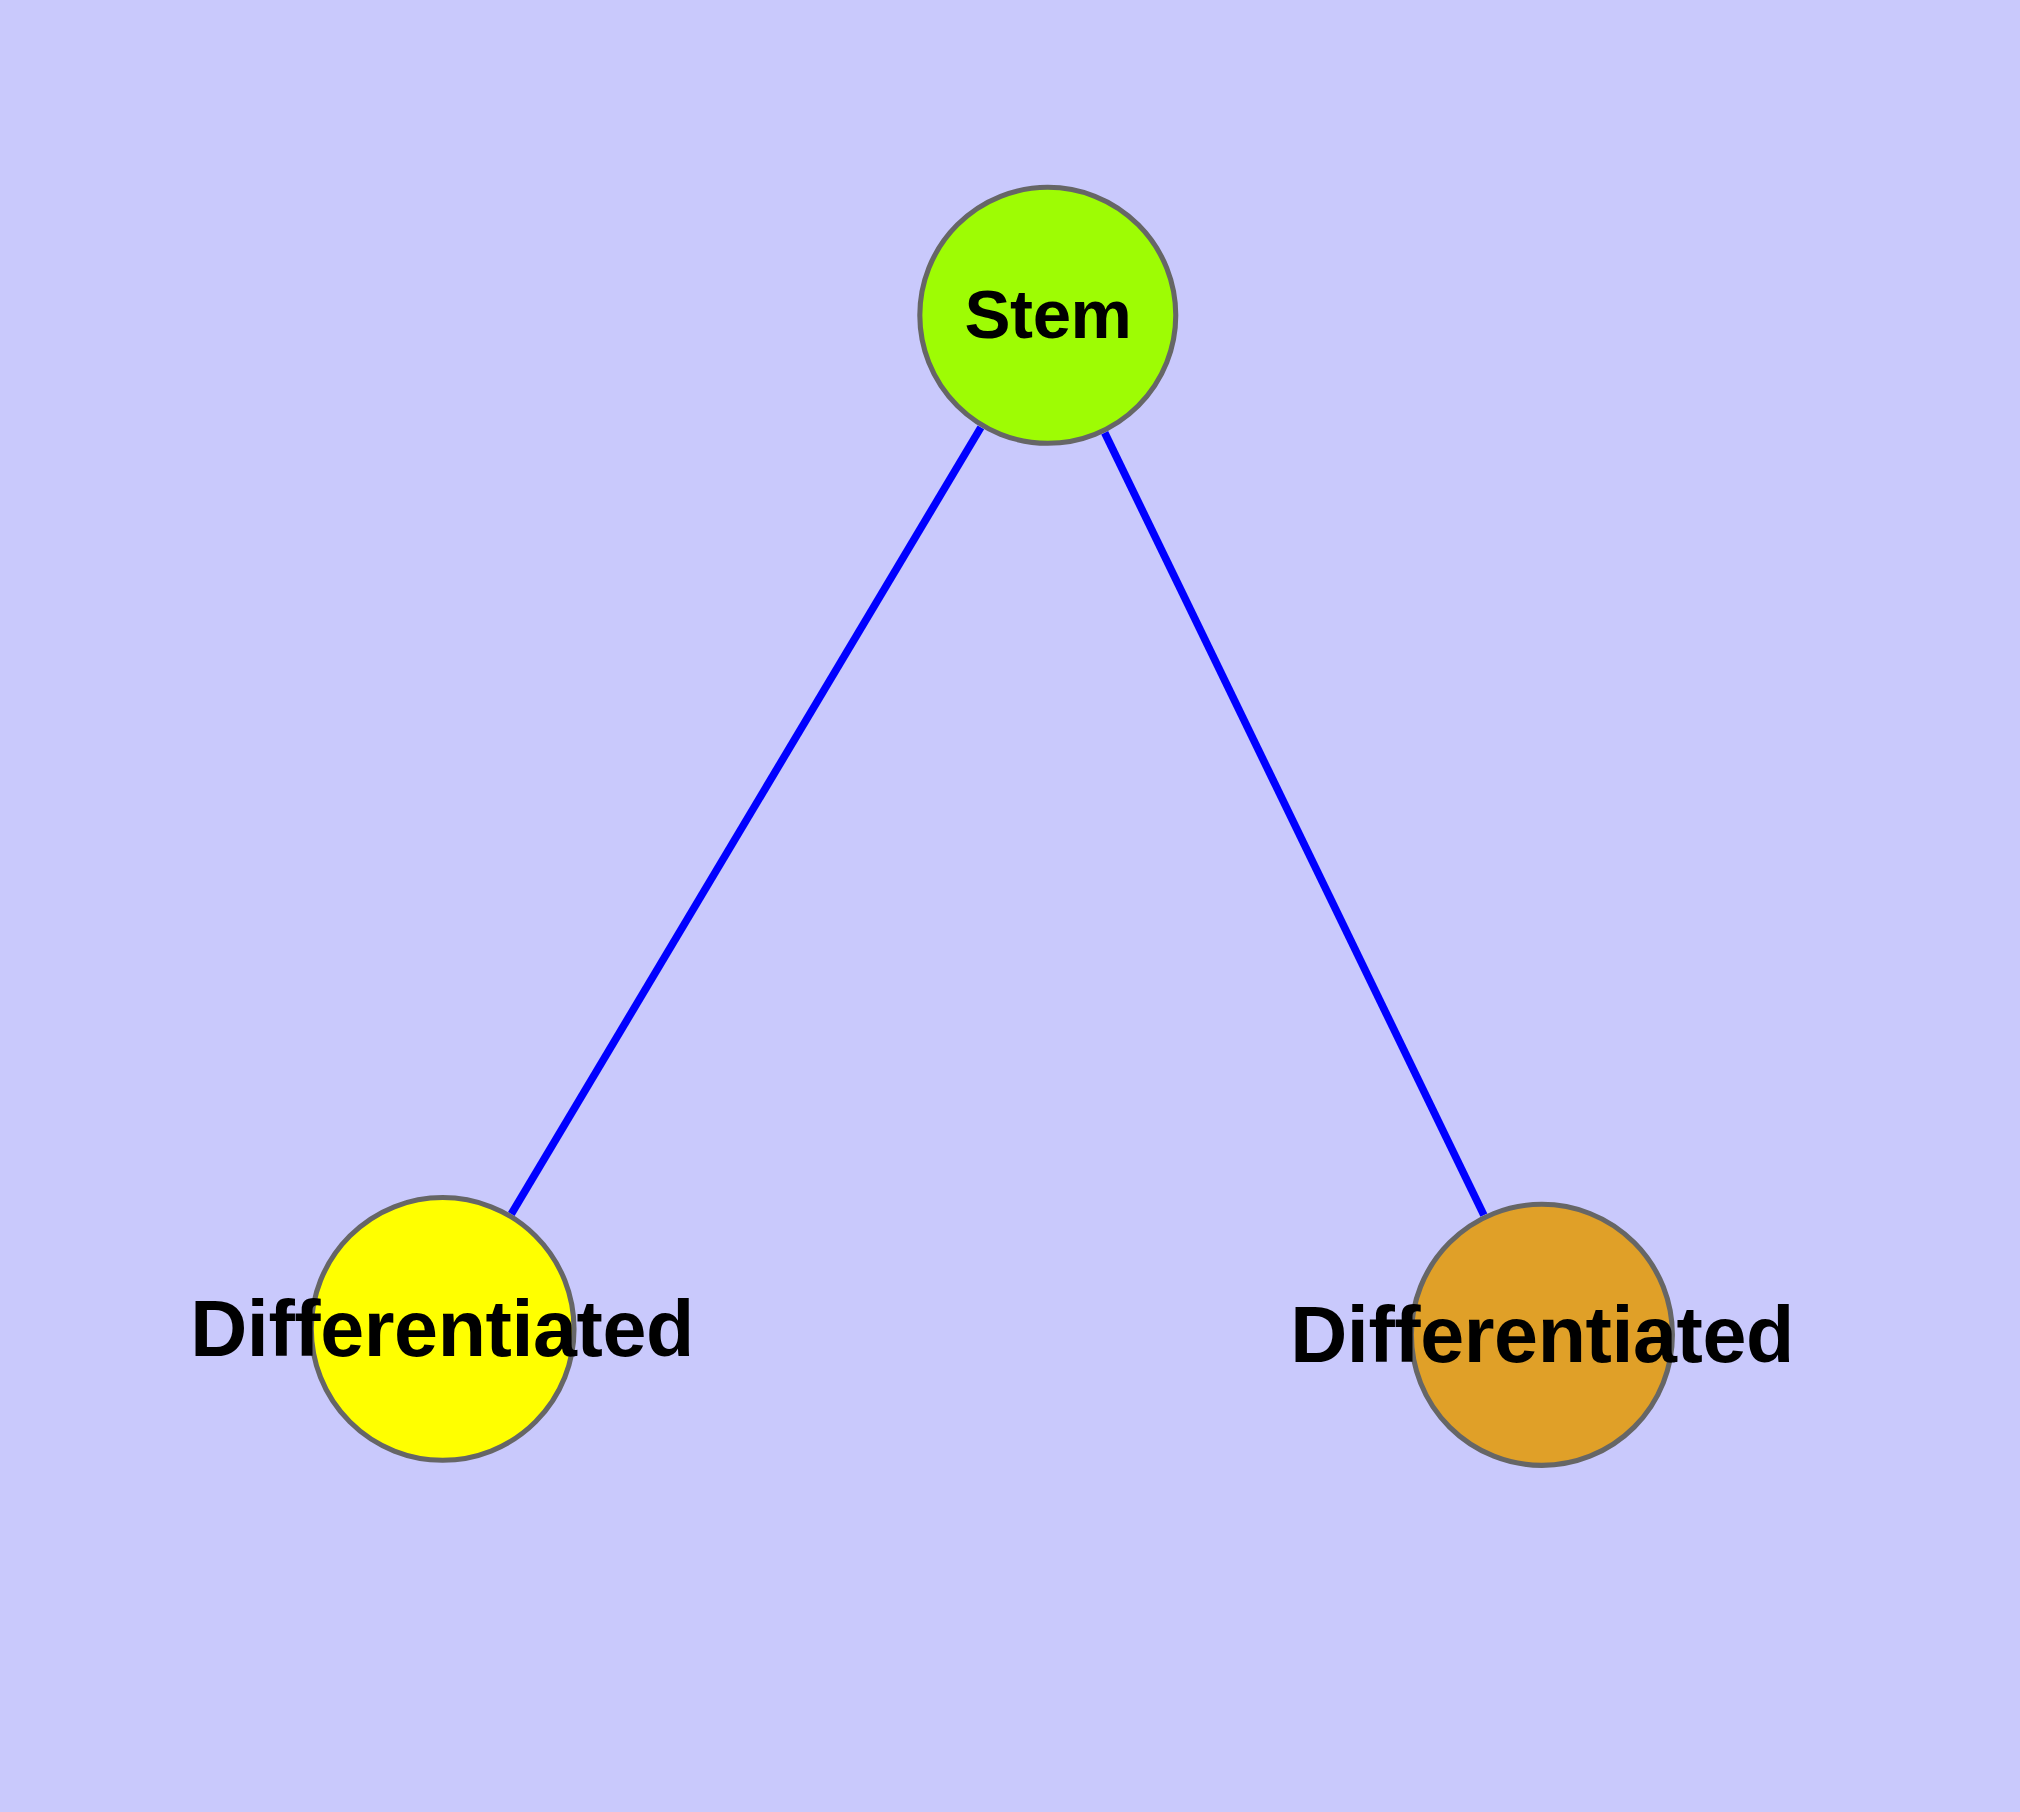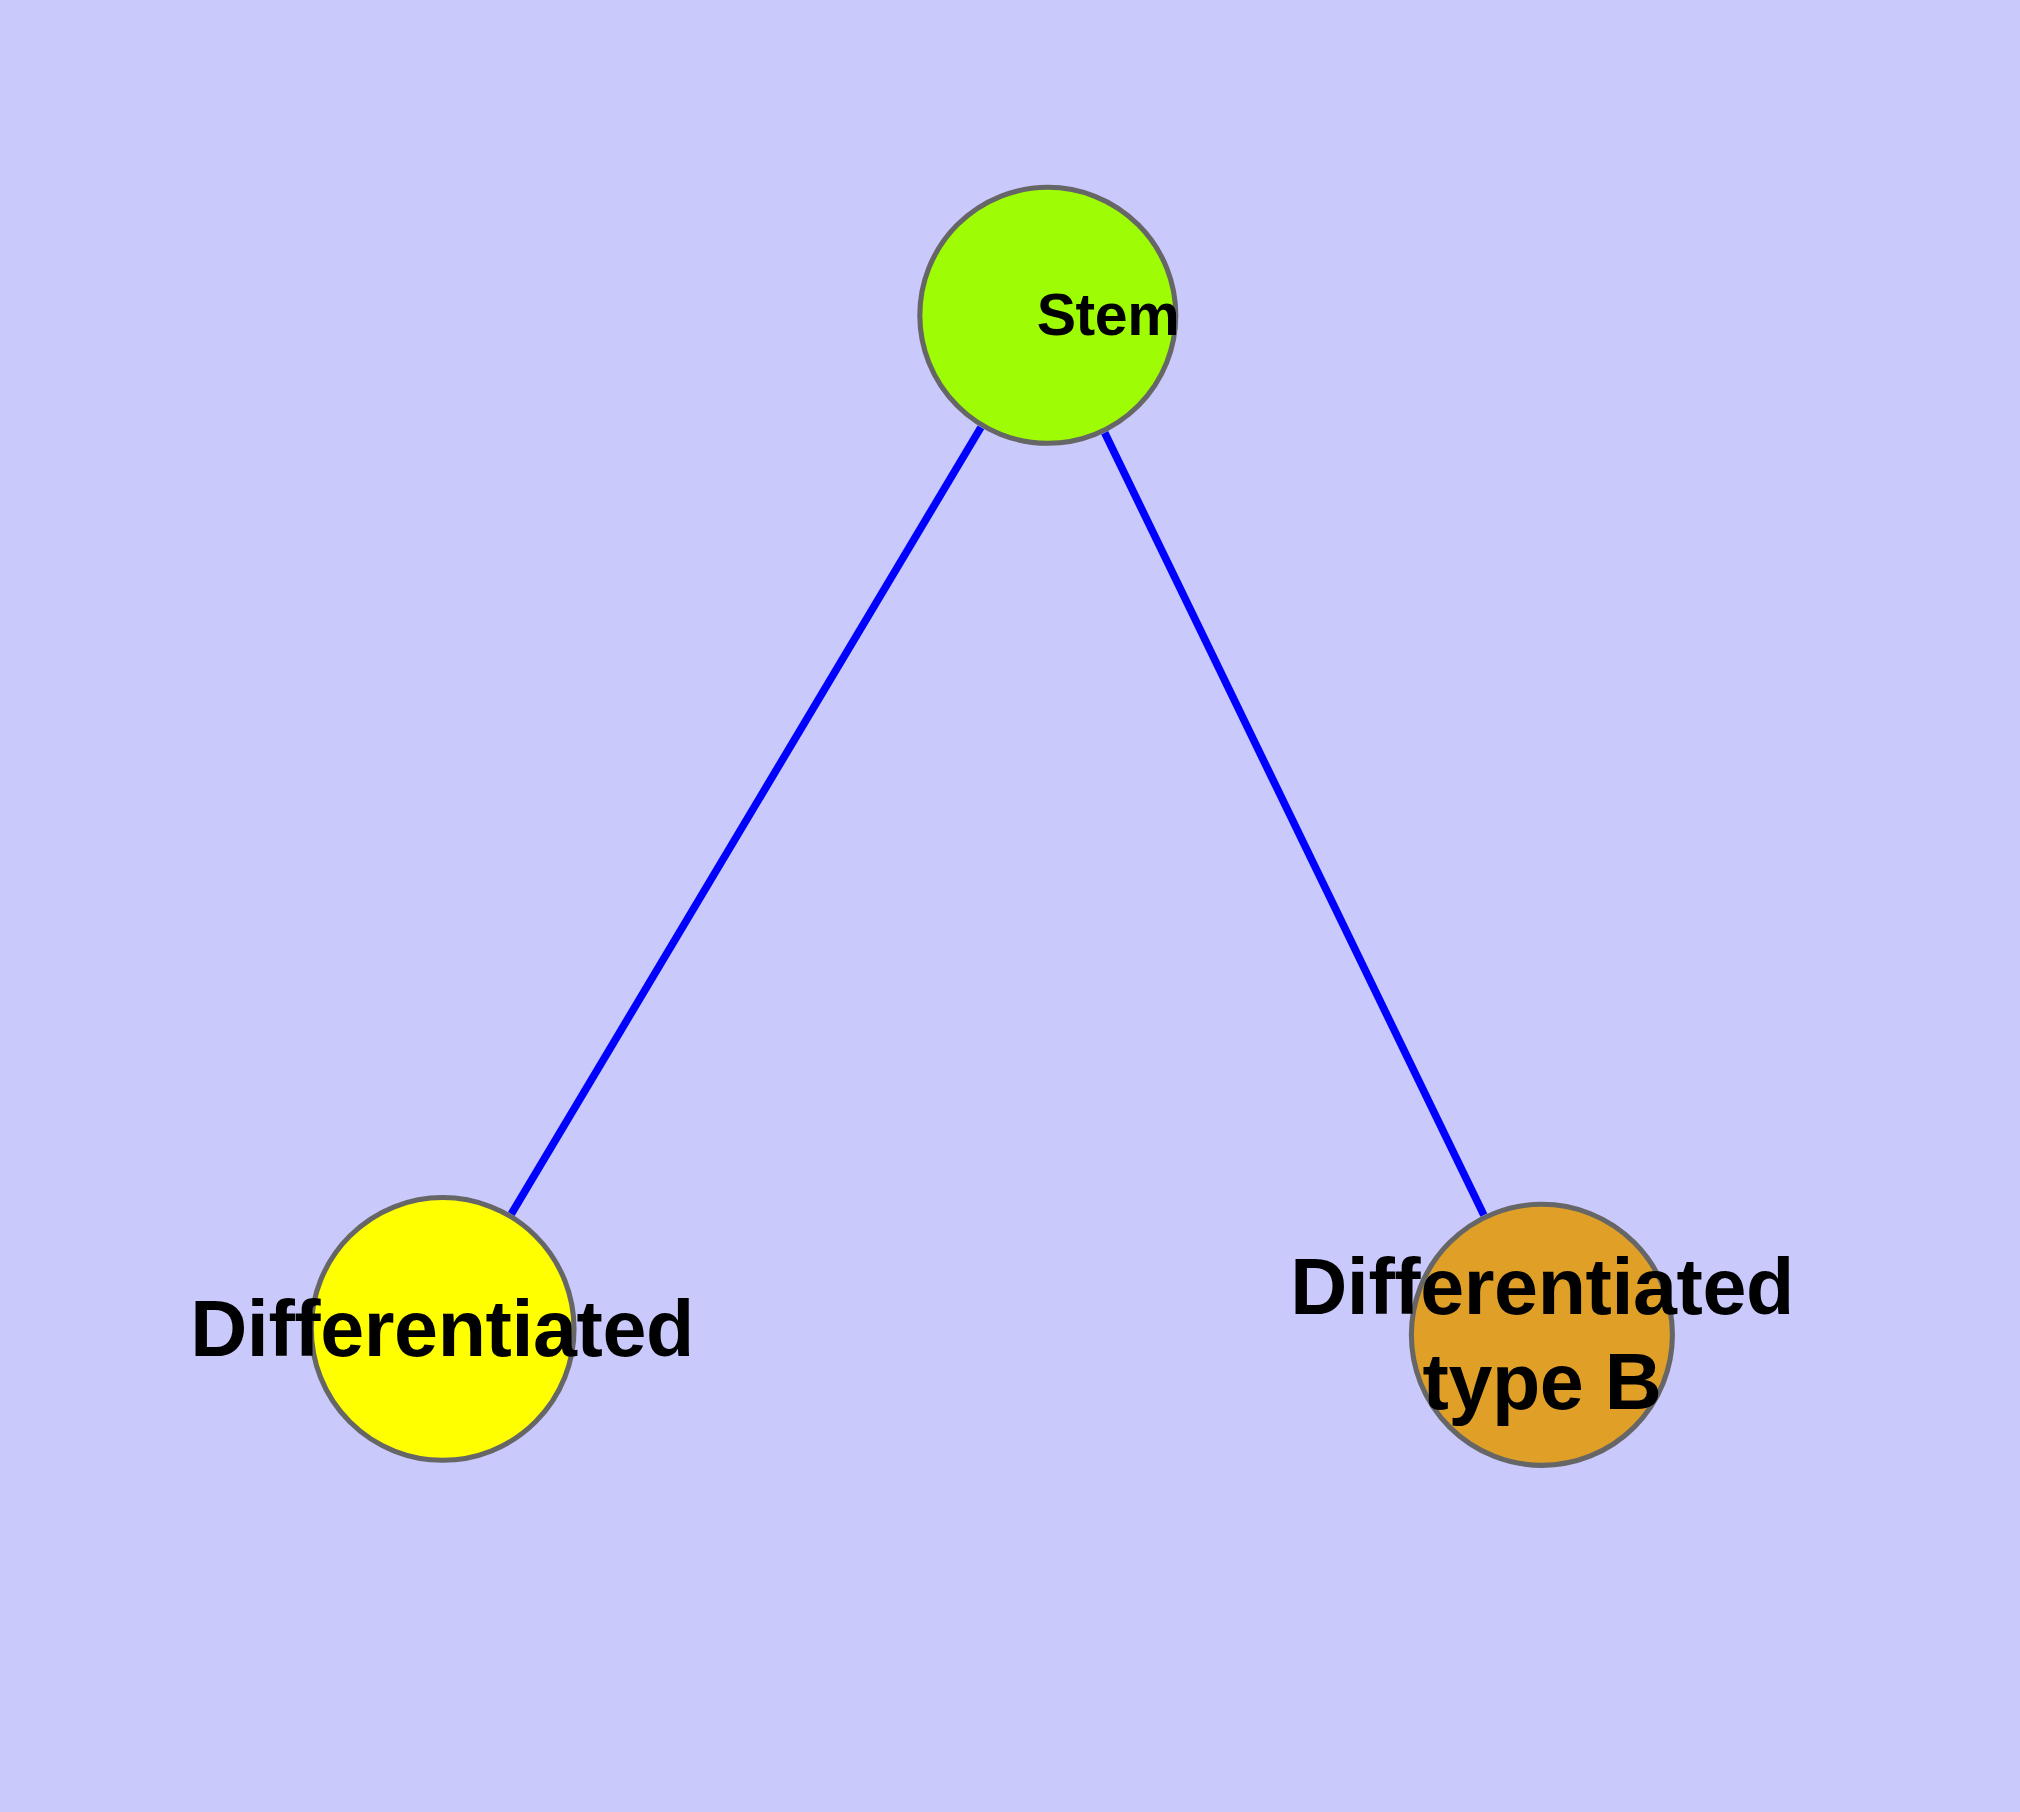--- a/index.html
+++ b/index.html
@@ -52,19 +52,19 @@
         <line x1="1303.1606810044038" y1="510.58370368490193" x2="1750.530994040965" y2="1433.7166137757818" stroke="#0000ff" stroke-width="9" stroke-linecap="butt"></line>
       </g>
     <g id="node-layer">
         <circle cx="1236" cy="372" r="151" fill="#9efc04" stroke="#666666" stroke-width="6"></circle>
         <circle cx="522" cy="1568" r="155" fill="#ffff00" stroke="#666666" stroke-width="6"></circle>
         <circle cx="1819" cy="1575" r="154" fill="#e0a028" stroke="#666666" stroke-width="6"></circle>
       </g>
   </svg>
 
   <div id="label-layer">
-      <div class="node-label" style="left: 1108px; top: 315px; font-size: 59px; color: rgb(0, 0, 0);"><div>Stem</div></div>
+      <div class="node-label" style="left: 1048px; top: 315px; font-size: 69px; color: rgb(0, 0, 0);"><div>Stem</div></div>
       <div class="node-label" style="left: 442px; top: 1329px; font-size: 79px; color: rgb(0, 0, 0);"><div>Differentiated</div></div>
-      <div class="node-label" style="left: 1542px; top: 1335px; font-size: 79px; color: rgb(0, 0, 0);"><div>Differentiated</div><div>type B</div></div>
+      <div class="node-label" style="left: 1542px; top: 1335px; font-size: 79px; color: rgb(0, 0, 0);"><div>Differentiated</div></div>
     </div>
 
 </div>
 
 
 </body></html>

